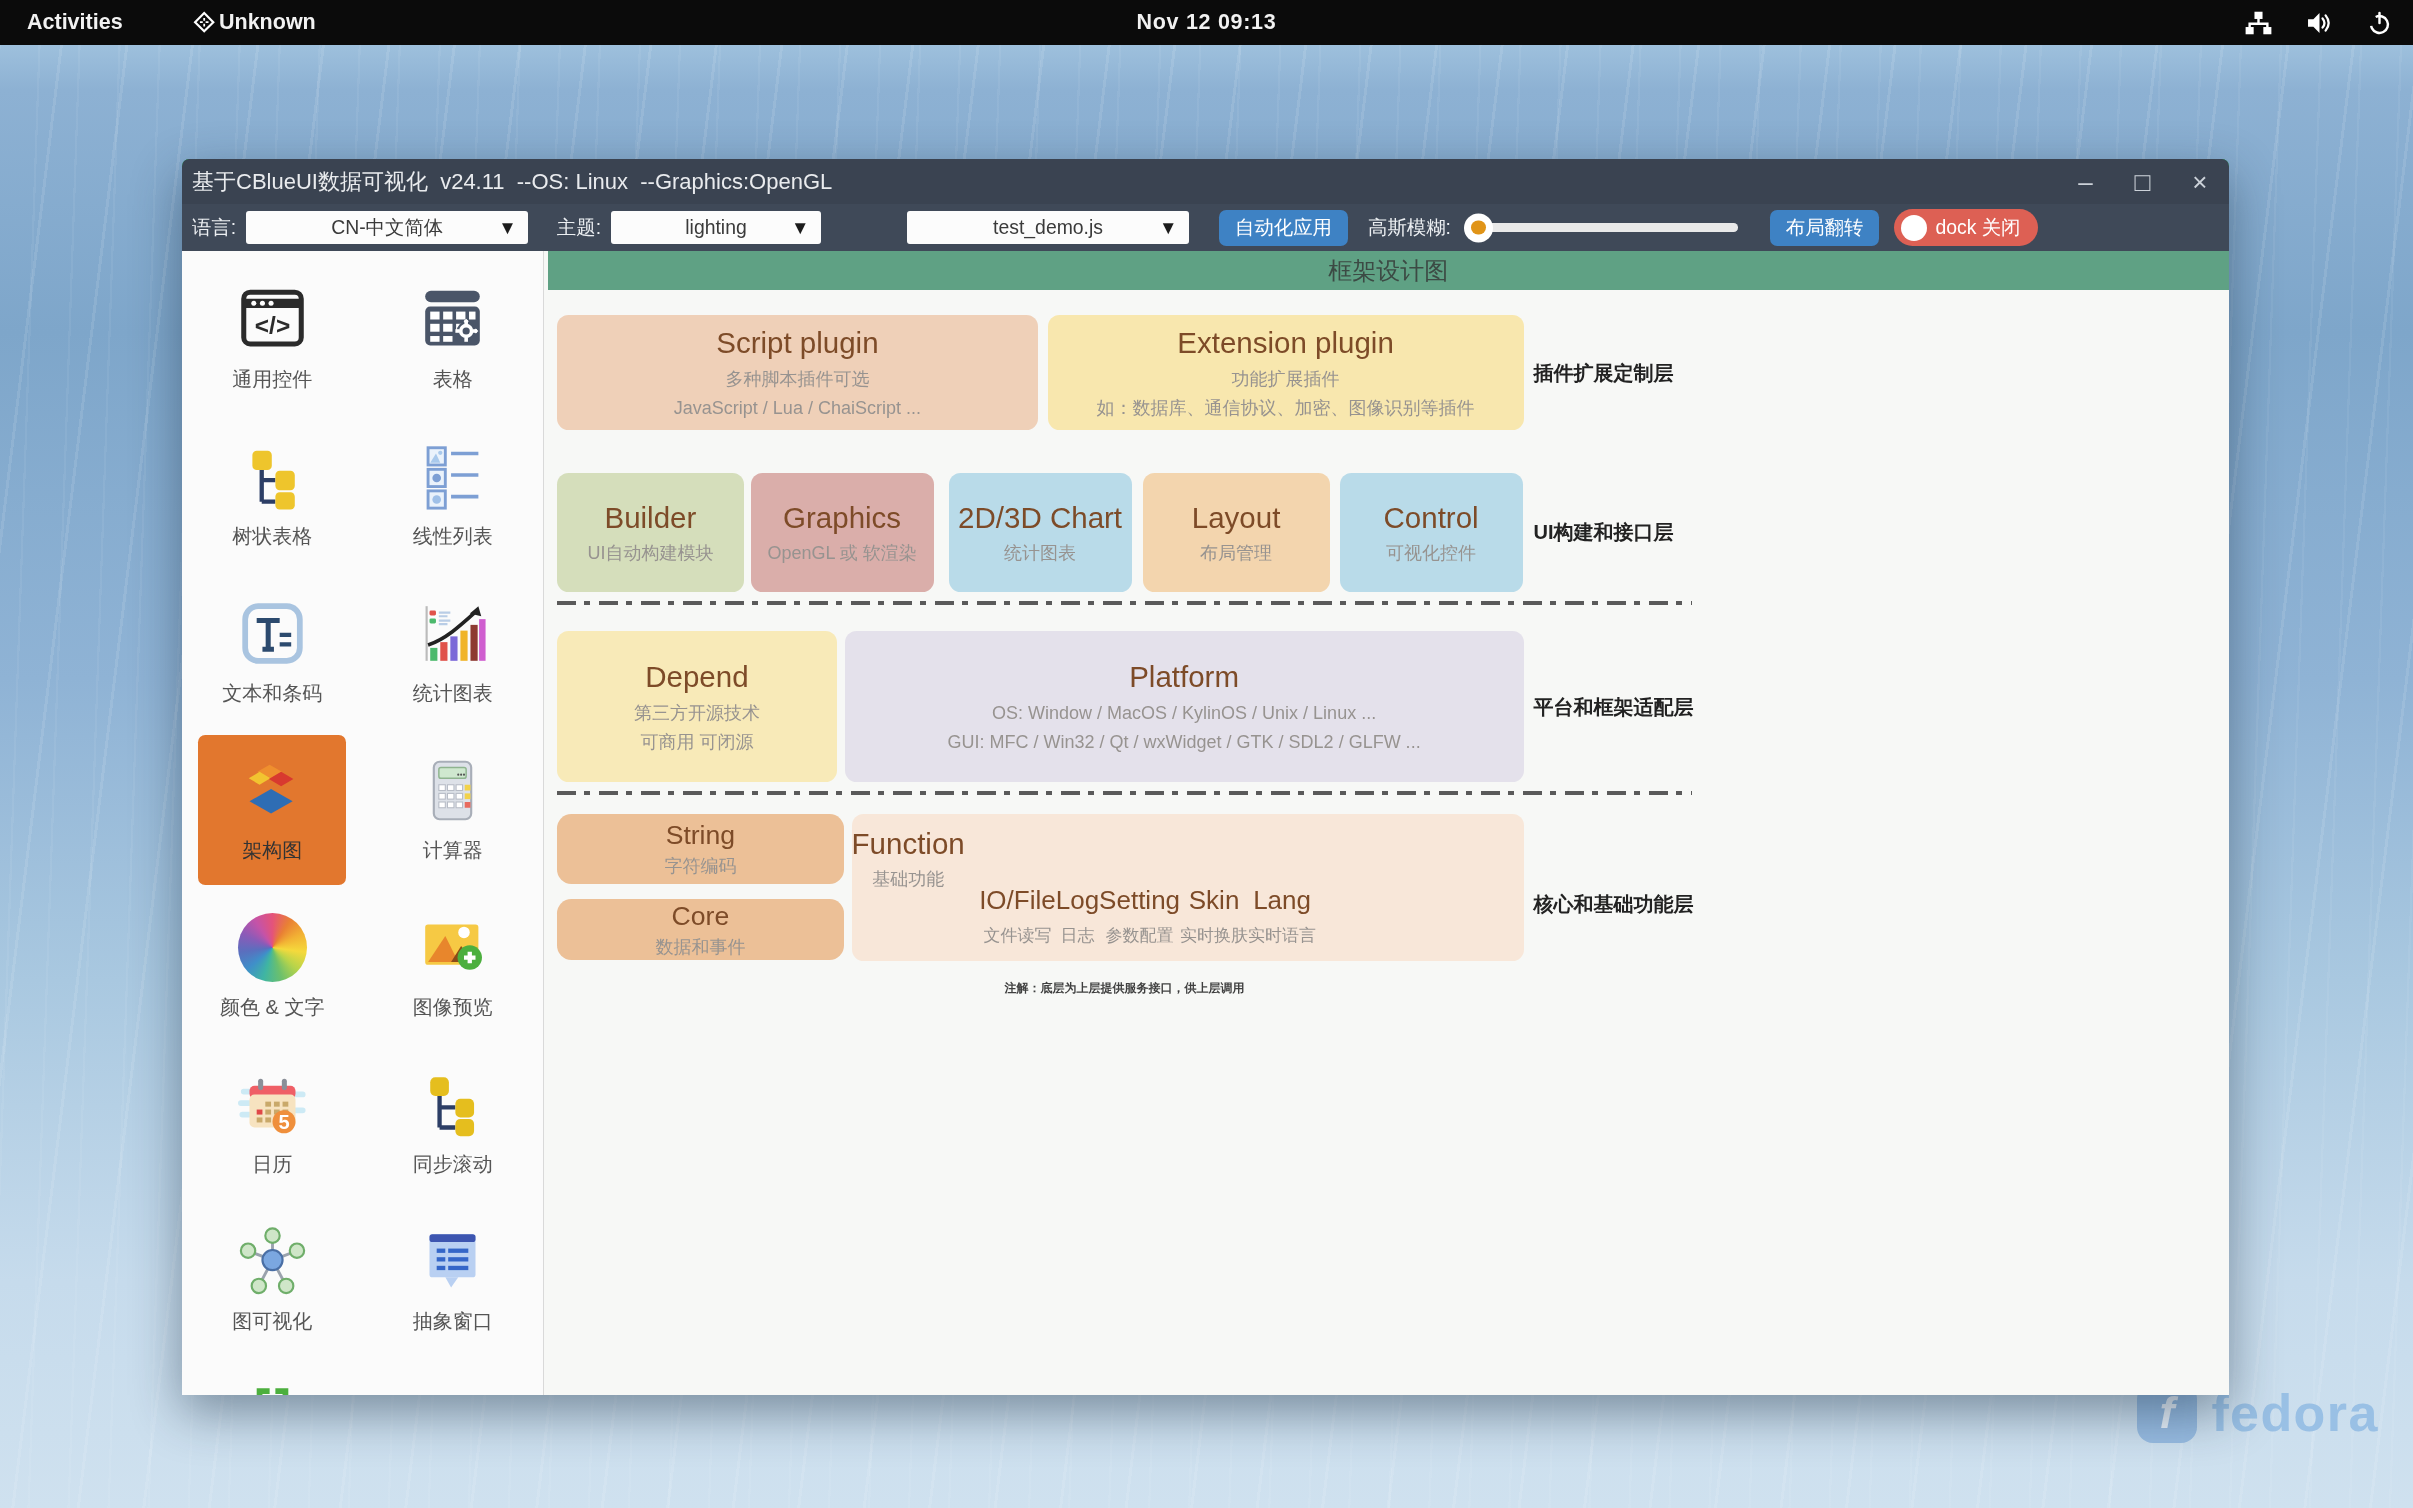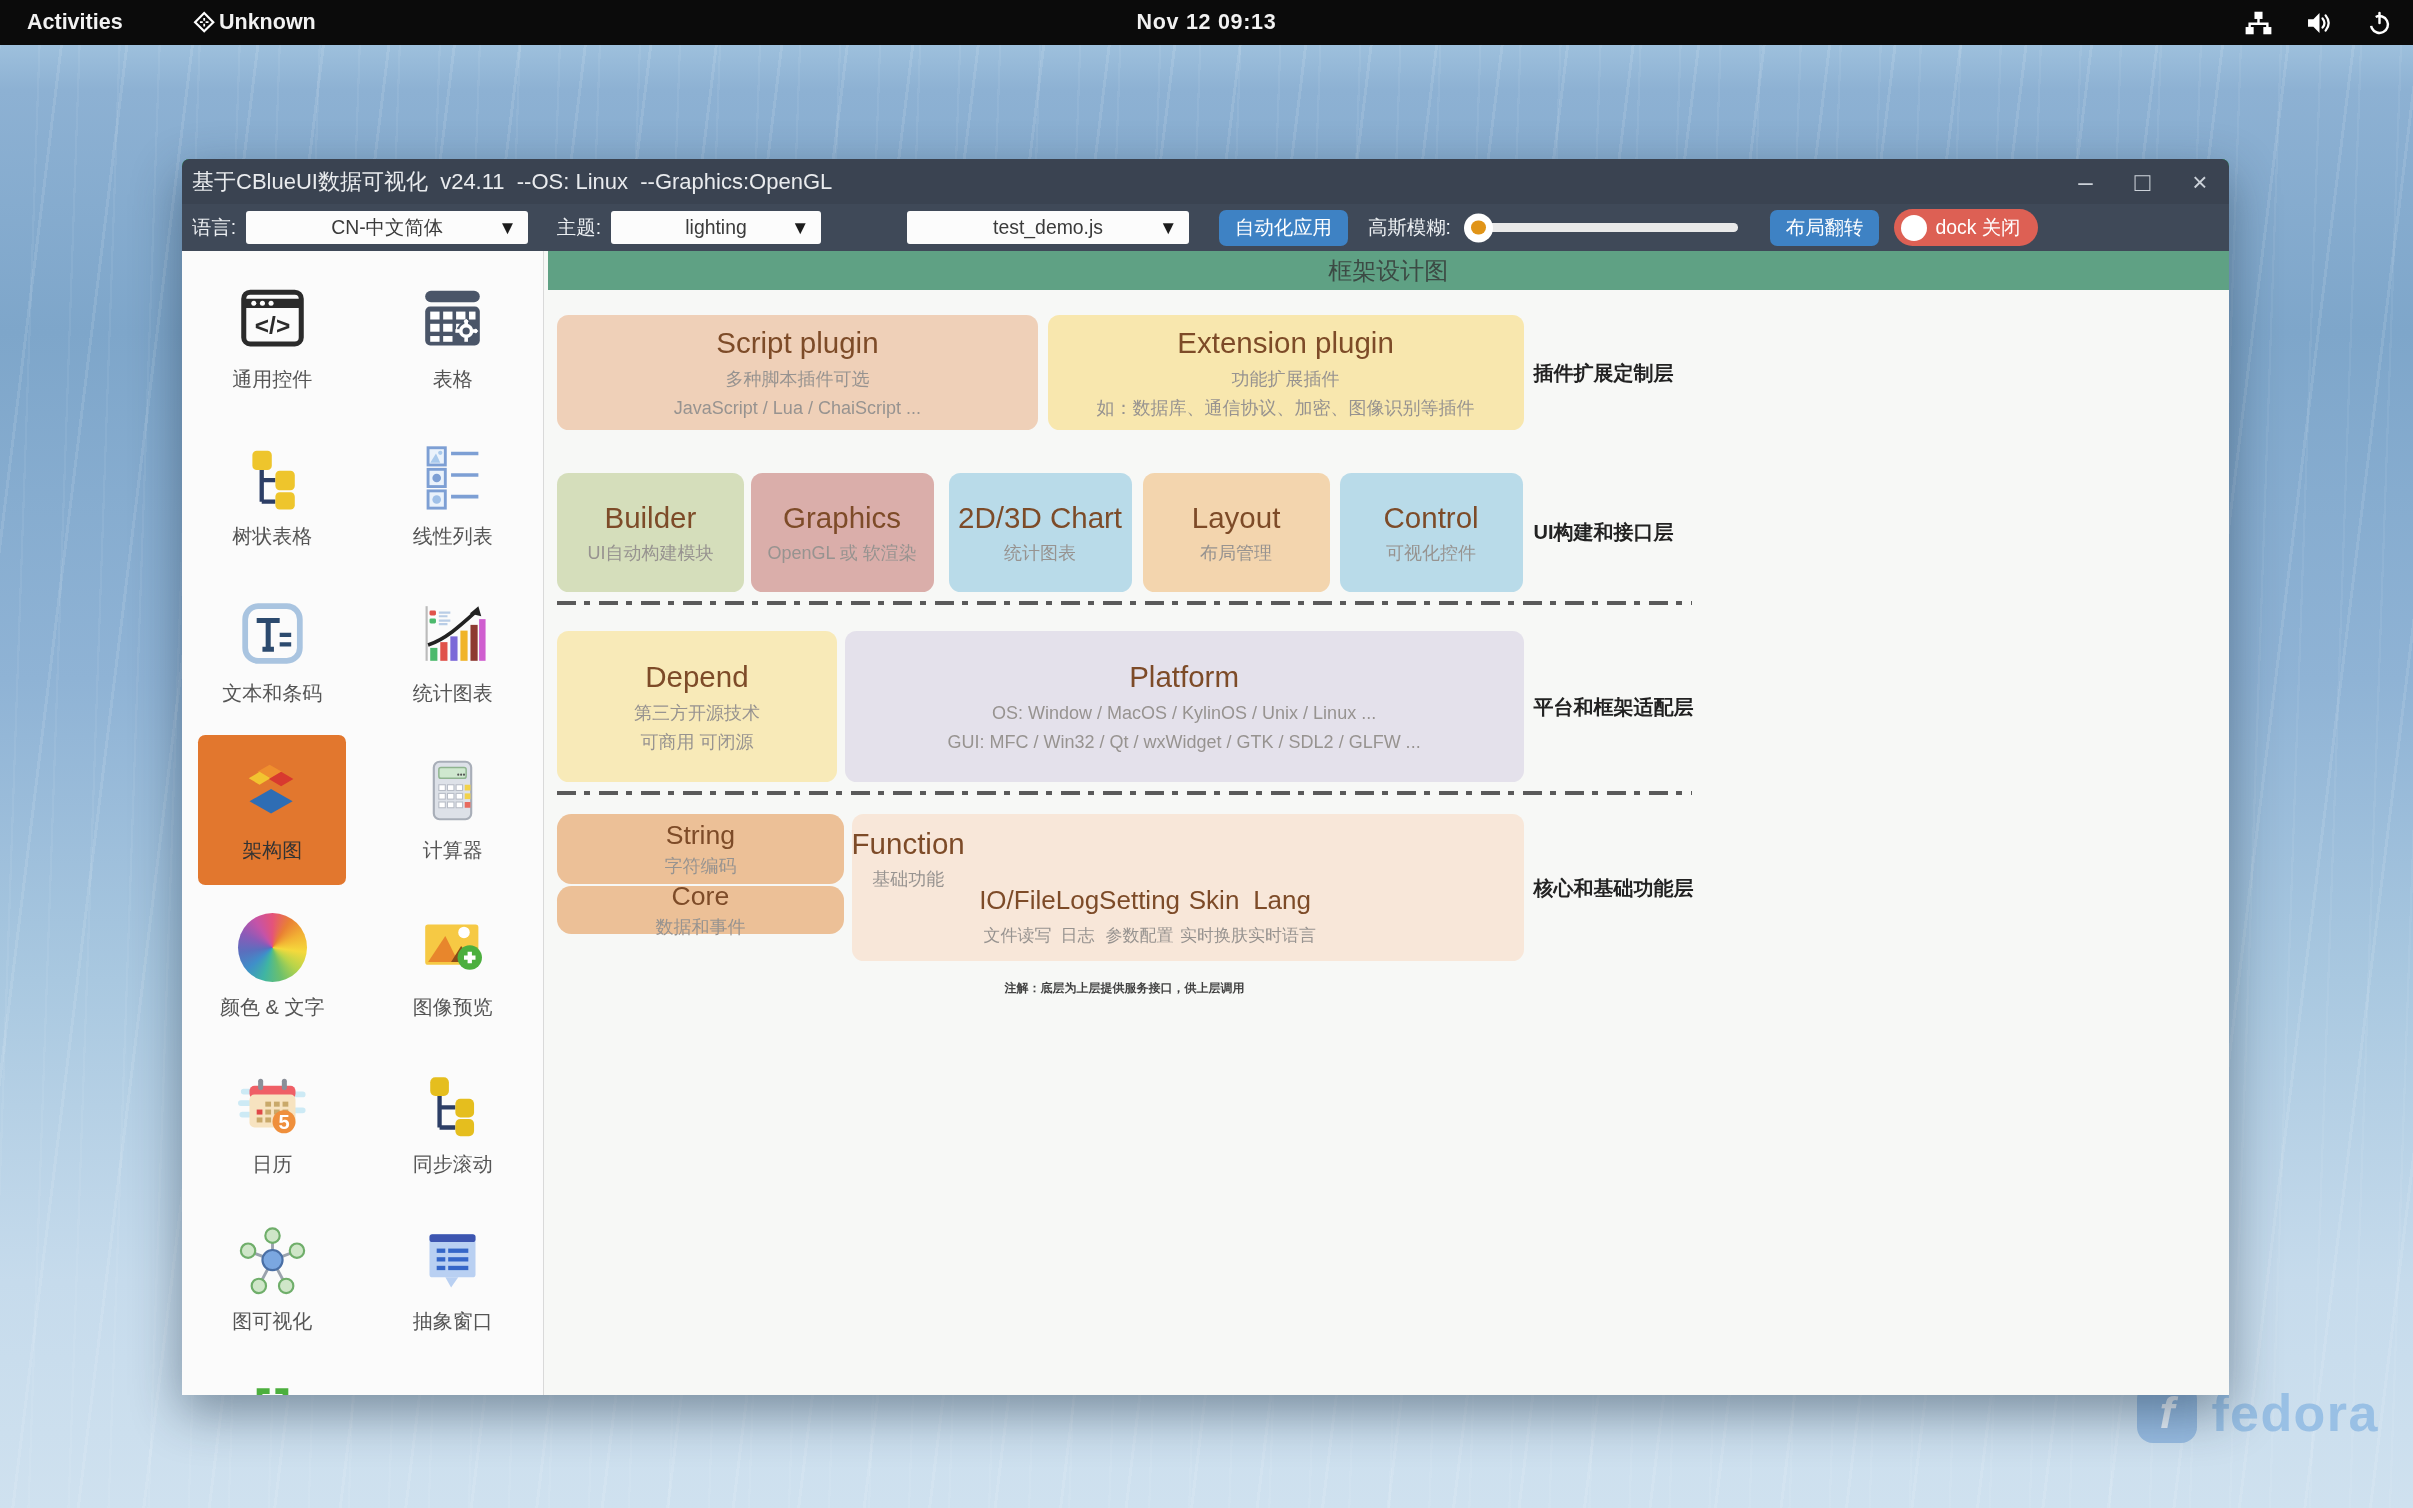--- a/index.html
+++ b/index.html
@@ -444,21 +444,21 @@
           <div class="bs">GUI: MFC / Win32 / Qt / wxWidget / GTK / SDL2 / GLFW ...</div>
         </div>
         <div class="layer-label" style="top:417px">平台和框架适配层</div>
 
         <div class="sep" style="top:501px"></div>
 
         <div class="blk c-core" style="left:9.3px;top:524px;width:287px;height:70px;border-radius:14.4px">
           <div class="bt" style="font-size:26.6px">String</div>
           <div class="bs" style="margin-top:2.9px">字符编码</div>
         </div>
-        <div class="blk c-core" style="left:9.3px;top:596px;width:287px;height:48px;border-radius:14.4px">
+        <div class="blk c-core" style="left:9.3px;top:609px;width:287px;height:61px;border-radius:14.4px">
           <div class="bt" style="font-size:26.6px">Core</div>
           <div class="bs" style="margin-top:2.9px">数据和事件</div>
         </div>
         <div class="blk c-func" style="left:304px;top:524px;width:672px;height:147px">
           <div class="func-inner">
             <div class="func-top" style="text-align:center">
               <div class="bt">Function</div>
               <div class="bs">基础功能</div>
             </div>
             <div class="func-row">
@@ -478,20 +478,20 @@
                 <div class="ft">Skin</div>
                 <div class="fc">实时换肤</div>
               </div>
               <div class="fsub">
                 <div class="ft">Lang</div>
                 <div class="fc">实时语言</div>
               </div>
             </div>
           </div>
         </div>
-        <div class="layer-label" style="top:598px">核心和基础功能层</div>
+        <div class="layer-label" style="top:614px">核心和基础功能层</div>
 
         <div class="note">注解：底层为上层提供服务接口，供上层调用</div>
       </div>
     </div>
   </div>
 </div>
 
 
 </body></html>

